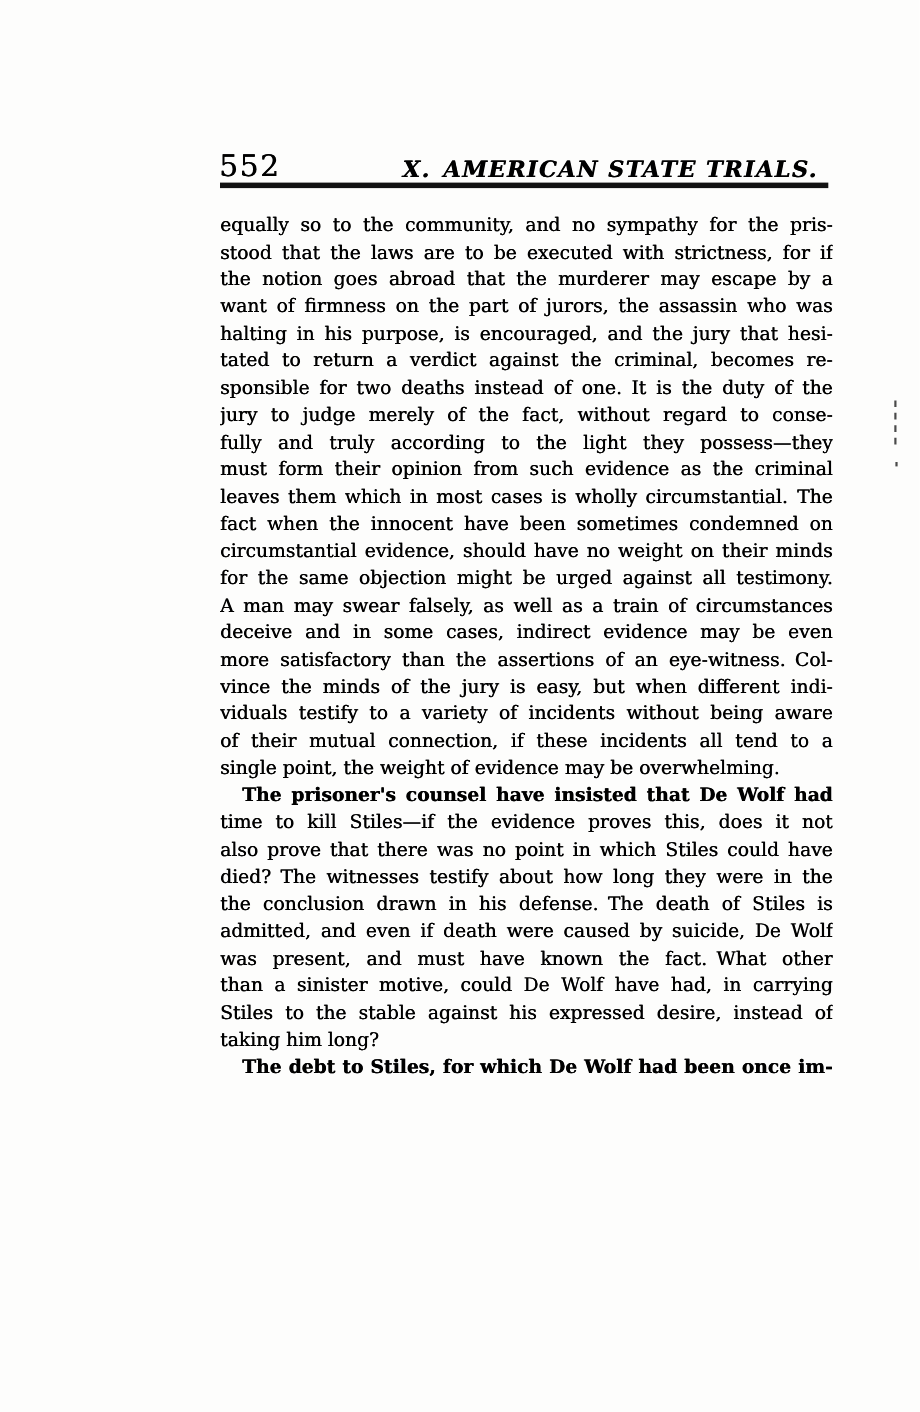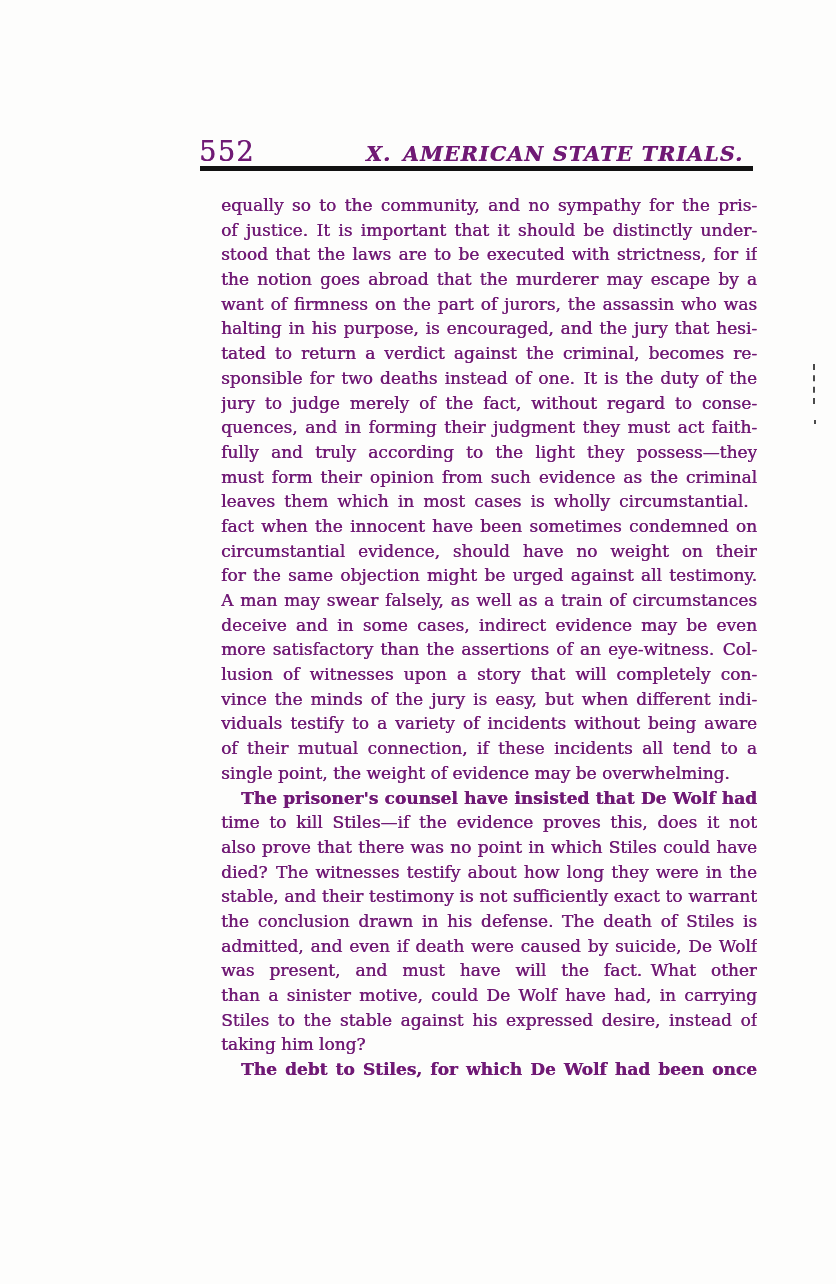--- a/index.html
+++ b/index.html
@@ -2,21 +2,21 @@
 <html><head>
 <meta charset="utf-8">
 <style>
   html, body { margin: 0; padding: 0; }
   .page {
     position: relative;
     width: 836px;
     height: 1284px;
     background: #fdfdfc;
     font-family: "DejaVu Serif", serif;
-    color: #701a75;
+    color: #000000;
     overflow: hidden;
   }
   
   .header-number {
     position: absolute;
     left: 199px;
     top: 139px;
     font-size: 27px;
     line-height: 26px;
     letter-spacing: 1.5px;
@@ -51,21 +51,20 @@
     width: 557px;
   }
   .line {
     height: 24.7px;
     line-height: 24.7px;
     font-size: 17px;
     text-align: justify;
     text-align-last: justify;
     text-shadow: 0.38px 0 currentColor;
     overflow: hidden;
-    margin-left: 21px;
   }
   .line.para-end { text-align-last: left; }
   .line.indent { text-indent: 20px; font-weight: bold; }
   
   .scan-artifact {
     position: absolute;
     left: 813px;
     top: 364px;
     width: 2px;
     height: 40px;
@@ -86,51 +85,47 @@
 <div class="page">
 
   <div class="header-number">552</div>
 
   <div class="header-title">X. AMERICAN STATE TRIALS.</div>
 
   <div class="header-rule"></div>
 
   <div class="body-block">
       <div class="line">equally so to the community, and no sympathy for the pris-</div>
-      <div class="line">of justice. It is important that it should be distinctly under-</div>
       <div class="line">stood that the laws are to be executed with strictness, for if</div>
       <div class="line">the notion goes abroad that the murderer may escape by a</div>
       <div class="line">want of firmness on the part of jurors, the assassin who was</div>
       <div class="line">halting in his purpose, is encouraged, and the jury that hesi-</div>
       <div class="line">tated to return a verdict against the criminal, becomes re-</div>
       <div class="line">sponsible for two deaths instead of one. It is the duty of the</div>
       <div class="line">jury to judge merely of the fact, without regard to conse-</div>
-      <div class="line">quences, and in forming their judgment they must act faith-</div>
       <div class="line">fully and truly according to the light they possess—they</div>
       <div class="line">must form their opinion from such evidence as the criminal</div>
       <div class="line">leaves them which in most cases is wholly circumstantial. The</div>
       <div class="line">fact when the innocent have been sometimes condemned on</div>
       <div class="line">circumstantial evidence, should have no weight on their minds</div>
       <div class="line">for the same objection might be urged against all testimony.</div>
       <div class="line">A man may swear falsely, as well as a train of circumstances</div>
       <div class="line">deceive and in some cases, indirect evidence may be even</div>
       <div class="line">more satisfactory than the assertions of an eye-witness. Col-</div>
-      <div class="line">lusion of witnesses upon a story that will completely con-</div>
       <div class="line">vince the minds of the jury is easy, but when different indi-</div>
       <div class="line">viduals testify to a variety of incidents without being aware</div>
       <div class="line">of their mutual connection, if these incidents all tend to a</div>
       <div class="line para-end">single point, the weight of evidence may be overwhelming.</div>
       <div class="line indent">The prisoner's counsel have insisted that De Wolf had no</div>
       <div class="line">time to kill Stiles—if the evidence proves this, does it not</div>
       <div class="line">also prove that there was no point in which Stiles could have</div>
       <div class="line">died? The witnesses testify about how long they were in the</div>
-      <div class="line">stable, and their testimony is not sufficiently exact to warrant</div>
       <div class="line">the conclusion drawn in his defense. The death of Stiles is</div>
       <div class="line">admitted, and even if death were caused by suicide, De Wolf</div>
-      <div class="line">was present, and must have will the fact. What other</div>
+      <div class="line">was present, and must have known the fact. What other</div>
       <div class="line">than a sinister motive, could De Wolf have had, in carrying</div>
       <div class="line">Stiles to the stable against his expressed desire, instead of</div>
       <div class="line para-end">taking him long?</div>
       <div class="line indent">The debt to Stiles, for which De Wolf had been once im-</div>
     </div>
 
   <div class="scan-artifact"></div>
   <div class="scan-artifact-dot"></div>
 
 </div>

